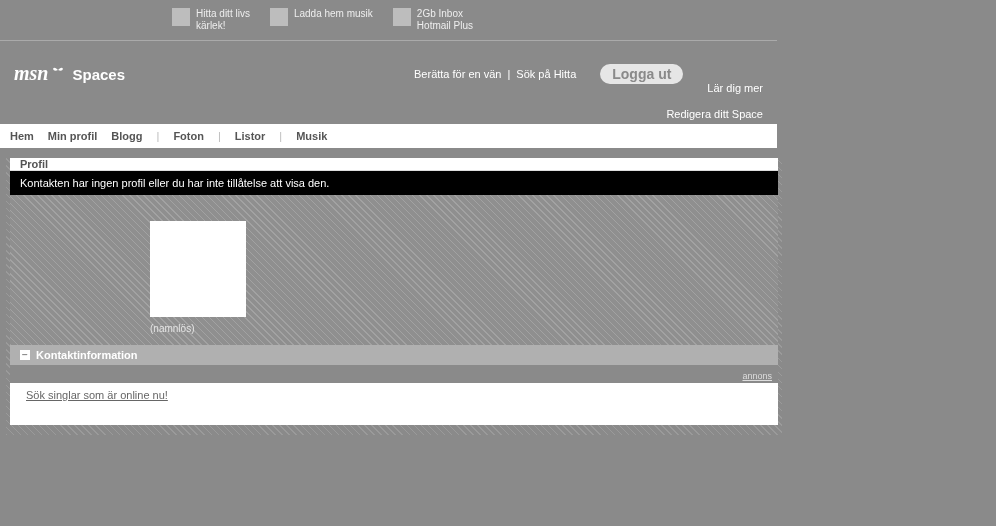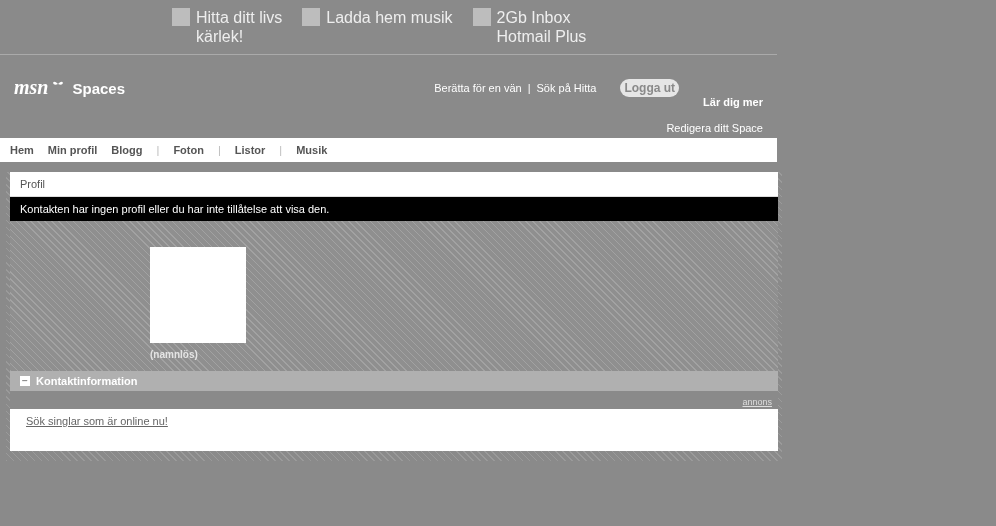--- a/index.html
+++ b/index.html
@@ -12,21 +12,21 @@
     height: 526px;
     overflow: hidden;
   }
   .container { width: 777px; margin: 0 0 0 0; }
   .promo-bar {
     display: flex;
     gap: 20px;
     padding: 8px 0 8px 172px;
     border-bottom: 1px solid #aaa;
   }
-  .promo-item { display: flex; align-items: flex-start; gap: 6px; font-size: 16px; line-height: 1.2; color: #eee; }
+  .promo-item { display: flex; align-items: flex-start; gap: 6px; font-size: 10px; line-height: 1.2; color: #eee; }
   .promo-icon { width: 18px; height: 18px; background: #bdbdbd; display: inline-block; flex-shrink: 0; }
   .header-row {
     display: flex;
     align-items: center;
     padding: 12px 14px 10px 14px;
   }
   .logo {
     font-family: Georgia, serif;
     font-style: italic;
     font-weight: bold;
@@ -39,27 +39,27 @@
   .logo .msn { font-size: 20px; }
   .logo .butterfly { width: 12px; height: 12px; display: inline-block; position: relative; top: -4px; }
   .logo .spaces { font-family: Verdana, sans-serif; font-style: normal; font-weight: bold; font-size: 15px; margin-left: 4px; }
   .header-links { margin-left: auto; display: flex; align-items: center; gap: 6px; font-size: 11px; }
   .header-links a { color: #fff; text-decoration: none; }
   .pill-btn {
     background: #e6e6e6;
     color: #8a8a8a;
     border: none;
     border-radius: 10px;
-    padding: 2px 4px;
-    font-size: 12px;
+    padding: 2px 12px;
+    font-size: 14px;
     font-weight: bold;
     margin: 0 18px;
     cursor: pointer;
   }
-  .learn-more { color: #fff; font-weight: bold; margin-top: 29px; }
+  .learn-more { color: #fff; font-weight: normal; margin-top: 29px; }
   .space-title {
     font-family: Georgia, 'Times New Roman', serif;
     font-weight: bold;
     font-size: 18px;
     color: #e6e6e6;
     padding: 0 0 6px 138px;
   }
   .edit-link-row { text-align: right; padding: 4px 14px; font-size: 11px; }
   .edit-link-row a { color: #fff; text-decoration: none; }
   .navbar {
@@ -77,36 +77,35 @@
   .content-area {
     margin: 10px 0 0 6px;
     width: 776px;
     background-image: repeating-linear-gradient(45deg, #9a9a9a 0, #9a9a9a 1px, #8a8a8a 1px, #8a8a8a 5px);
     padding-bottom: 10px;
   }
   .panel { background: #fff; margin: 0 4px; }
   .panel-header {
     background: #fff;
     color: #555;
-    font-weight: normal;
-    font-size: 11px;
-    padding: 6px 10px;
+    font-weight: bold;
+    font-size: 11px;
+    padding: 0 10px;
     border-bottom: 1px solid #ddd;
   }
   .panel-msg {
     background: #000000;
     color: #fff;
     padding: 6px 10px;
     font-size: 11px;
   }
   .hatched-body {
     background-image: repeating-linear-gradient(45deg, #a2a2a2 0, #a2a2a2 1px, #8f8f8f 1px, #8f8f8f 5px);
     padding: 26px 10px 10px 140px;
     min-height: 150px;
-    font-weight: bold;
   }
   .avatar-box {
     width: 96px; height: 96px; background: #fff; display: block;
   }
   .avatar-caption { color: #e4e4e4; font-size: 10px; margin-top: 6px; }
   .subheader-bar {
     background: #b0b0b0;
     color: #fff;
     font-weight: bold;
     font-size: 11px;

